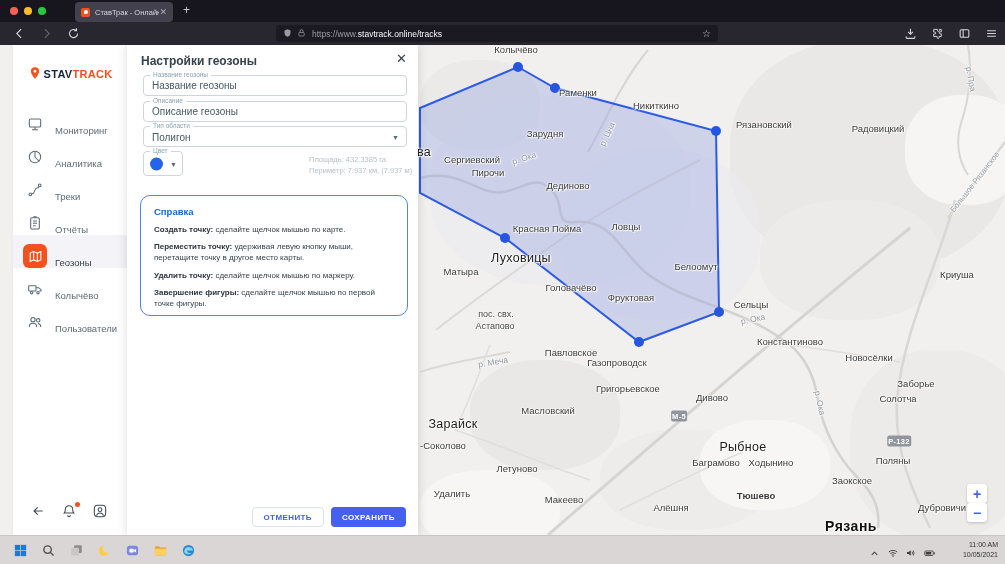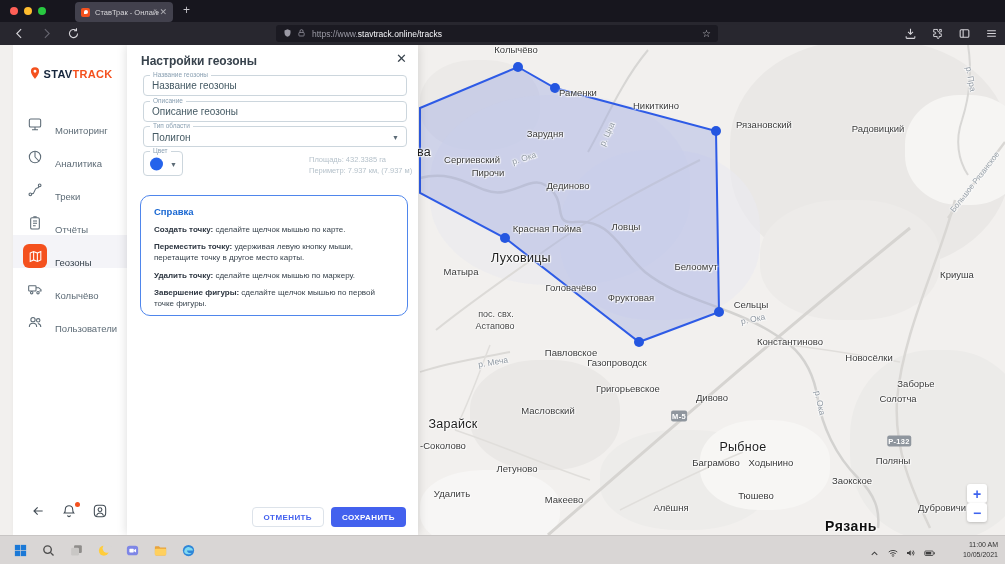--- a/index.html
+++ b/index.html
@@ -179,21 +179,21 @@
         <span class="ml" style="left: 548px; top: 410px;">Масловский</span>
         <span class="ml b" style="left: 453px; top: 424px;">Зарайск</span>
         <span class="ml" style="left: 443px; top: 445px;">-Соколово</span>
         <span class="ml b" style="left: 743px; top: 447px;">Рыбное</span>
         <span class="ml" style="left: 893px; top: 460px;">Поляны</span>
         <span class="ml" style="left: 716px; top: 462px;">Баграмово</span>
         <span class="ml" style="left: 771px; top: 462px;">Ходынино</span>
         <span class="ml" style="left: 517px; top: 468px;">Летуново</span>
         <span class="ml" style="left: 852px; top: 480px;">Заокское</span>
         <span class="ml" style="left: 452px; top: 493px;">Удалить</span>
-        <span class="ml" style="left: 756px; top: 495px;">Тюшево</span>
+        <span class="ml" style="left: 756px; top: 495px; font-weight: bold;">Тюшево</span>
         <span class="ml" style="left: 564px; top: 499px;">Макеево</span>
         <span class="ml" style="left: 671px; top: 507px;">Алёшня</span>
         <span class="ml" style="left: 942px; top: 507px;">Дубровичи</span>
         <span class="ml h" style="left: 851px; top: 526px;">Рязань</span>
         <span class="ml r" style="left: 524px; top: 158px; transform: translate(-50%, -50%) rotate(-18deg);">р. Ока</span>
         <span class="ml r" style="left: 607px; top: 134px; transform: translate(-50%, -50%) rotate(-65deg);">р. Цна</span>
         <span class="ml r" style="left: 493px; top: 362px; transform: translate(-50%, -50%) rotate(-10deg);">р. Меча</span>
         <span class="ml r" style="left: 753px; top: 319px; transform: translate(-50%, -50%) rotate(-12deg);">р. Ока</span>
         <span class="ml r" style="left: 820px; top: 403px; transform: translate(-50%, -50%) rotate(78deg);">р. Ока</span>
         <span class="ml r" style="left: 971px; top: 79px; transform: translate(-50%, -50%) rotate(80deg);">р. Пра</span>

